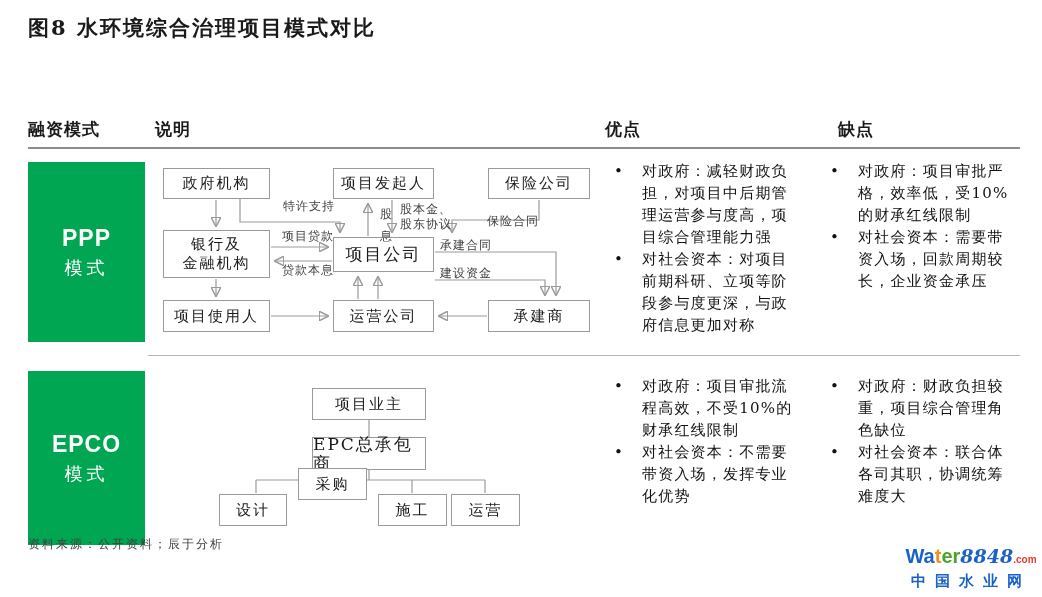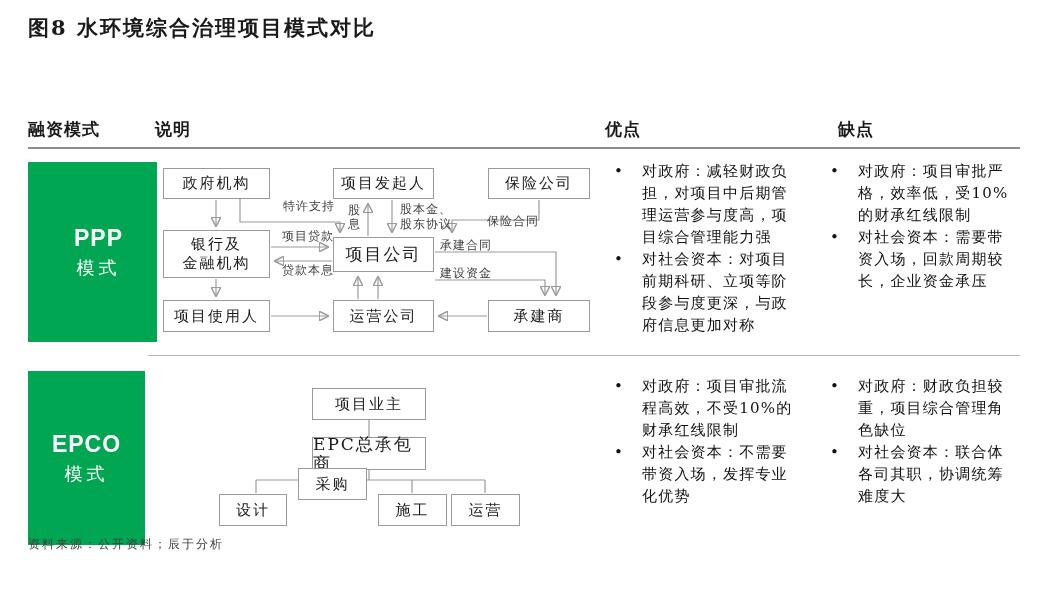--- a/index.html
+++ b/index.html
@@ -19,21 +19,21 @@
   .model-en{font-size:23px;font-weight:bold;letter-spacing:1px;}
   .model-cn{font-size:18px;letter-spacing:4px;font-family:"DejaVu Serif",serif;}
   
   .node{position:absolute;background:#fff;border:1px solid #9a9a9a;display:flex;
         flex-direction:column;align-items:center;justify-content:center;
         font-size:15px;letter-spacing:2px;font-family:"DejaVu Serif",serif;
         line-height:19px;box-sizing:border-box;}
   .node.big{font-size:17px;}
   .edge-label{position:absolute;font-size:12px;color:#3f3f3f;letter-spacing:1px;
               font-family:"DejaVu Serif",serif;line-height:15px;white-space:nowrap;}
-  .edge-label.vert{white-space:normal;width:14px;line-height:14px;}
+  .edge-label.vert{white-space:normal;width:14px;line-height:22px;margin-left:32px;}
   svg.connectors{position:absolute;left:0;top:0;pointer-events:none;}
   svg.connectors path{stroke:#9a9a9a;stroke-width:1.2;fill:none;}
   
   .pc-list{position:absolute;width:186px;font-size:15px;line-height:22px;
            letter-spacing:1.2px;font-family:"DejaVu Serif",serif;color:#111;}
   .pc-item{position:relative;padding-left:30px;}
   .pc-item .bullet{position:absolute;left:2px;top:0;font-size:15px;}
   .pc-item b{font-weight:normal;}
   
   .source-note{left:28px;top:536px;font-size:12px;color:#404040;letter-spacing:2px;
@@ -83,21 +83,21 @@
   <path d="M435,280 L545,280 L545,294" marker-end="url(#arr)"></path>
   <path d="M369,420 L369,437"></path>
   <path d="M369,470 L369,480"></path>
   <path d="M256,480 L485,480"></path>
   <path d="M256,480 L256,493"></path>
   <path d="M332,480 L332,493"></path>
   <path d="M412,480 L412,493"></path>
   <path d="M485,480 L485,493"></path>
 </svg>
 
-<div class="abs model-chip" style="top:162px;height:180px;padding-left:12px;">
+<div class="abs model-chip" style="top:162px;height:180px;">
   <div class="model-en">PPP</div>
   <div class="model-cn">模式</div>
 </div>
 
 <div class="node" style="left:163px;top:168px;width:107px;height:31px;">政府机构</div>
 <div class="node" style="left:333px;top:168px;width:101px;height:31px;">项目发起人</div>
 <div class="node" style="left:488px;top:168px;width:102px;height:31px;">保险公司</div>
 <div class="node" style="left:163px;top:230px;width:107px;height:48px;">
   <span>银行及</span>
   <span>金融机构</span>
@@ -169,13 +169,17 @@
   </div>
   <div class="pc-item">
     <span class="bullet">•</span>
     <b>对社会资本：</b><span>联合体各司其职，协调统筹难度大</span>
   </div>
 </div>
 
 <div class="abs source-note">资料来源：公开资料；辰于分析</div>
 
 <div class="abs logo">
+  <div class="row1">
+    <span class="p-wa">Wa</span><span class="p-t">t</span><span class="p-er">er</span><span class="p-num">8848</span><span class="p-tld">.com</span>
+  </div>
+  <div class="row2">中国水业网</div>
 </div>
 
 </body></html>

